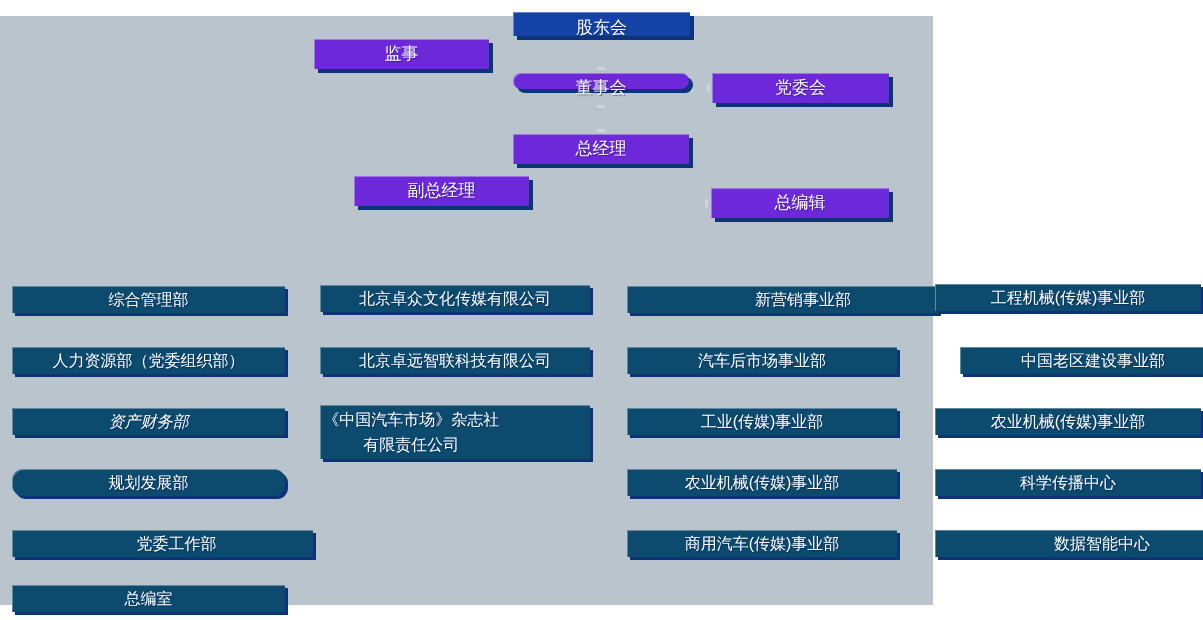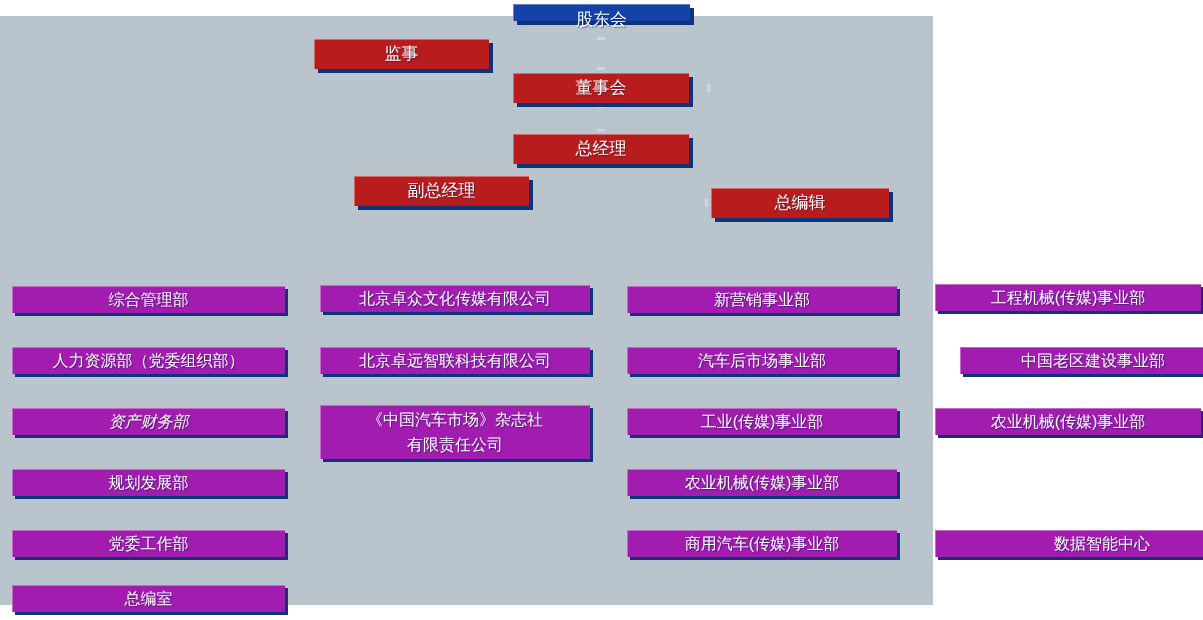--- a/index.html
+++ b/index.html
@@ -9,28 +9,28 @@
   .node{
     position:absolute;
     color:#ffffff;
     text-align:center;
     font-size:16px;
     text-shadow:1px 1px 1px rgba(8,25,80,.5);
     box-shadow:3px 3px 0 #0d3478, inset 1px 1px 0 rgba(255,255,255,.35);
     white-space:nowrap;
   }
   .exec{
-    background:#b91c1c;
+    background:#6d28d9;
     font-size:17px;
     box-shadow:4px 4px 0 #0d3478, inset 1px 1px 0 rgba(255,255,255,.35);
   }
   .dark{background:#1442a6;}
-  .dept{background:#a21caf;height:27px;line-height:27px;}
+  .dept{background:#0c4a6e;height:27px;line-height:27px;}
   .multiline{
-    display:flex;align-items:center;justify-content:center;
+    display:flex;align-items:center;
     line-height:25px;white-space:normal;
   }
   .wrap{display:inline-block;max-width:11.4em;}
   .stub{position:absolute;background:#ccd6dd;}
   .stub.h{width:8px;height:3px;}
   .stub.v{width:3px;height:8px;}
 </style>
 </head>
 <body>
 
@@ -40,49 +40,51 @@
   <div class="stub h" style="left:597px;top:37px;"></div>
   <div class="stub h" style="left:597px;top:67px;"></div>
   <div class="stub h" style="left:597px;top:105px;"></div>
   <div class="stub h" style="left:597px;top:129px;"></div>
   <div class="stub v" style="left:488px;top:49px;"></div>
   <div class="stub v" style="left:690px;top:84px;"></div>
   <div class="stub v" style="left:707px;top:84px;"></div>
   <div class="stub v" style="left:489px;top:187px;"></div>
   <div class="stub v" style="left:705px;top:199px;"></div>
 
-  <div class="node exec dark" style="left:513px;top:4px;width:177px;height:17px;line-height:31px;">股东会</div>
+  <div class="node exec dark" style="left:513px;top:12px;width:177px;height:24px;line-height:31px;">股东会</div>
 
   <div class="node exec" style="left:314px;top:39px;width:175px;height:30px;line-height:30px;">监事</div>
 
-  <div class="node exec" style="left:513px;top:73px;width:176px;height:30px;line-height:30px;">董事会</div>
+  <div class="node exec" style="left:513px;top:73px;width:176px;height:16px;line-height:30px;border-radius:10px;">董事会</div>
 
+  <div class="node exec" style="left:712px;top:73px;width:177px;height:30px;line-height:30px;">党委会</div>
 
   <div class="node exec" style="left:513px;top:134px;width:176px;height:30px;line-height:30px;">总经理</div>
 
   <div class="node exec" style="left:314px;top:176px;width:175px;height:30px;line-height:30px;margin-left:40px;">副总经理</div>
 
   <div class="node exec" style="left:711px;top:188px;width:178px;height:30px;line-height:30px;">总编辑</div>
 
   <div class="node dept" style="left:12px;top:286px;width:273px;">综合管理部</div>
   <div class="node dept" style="left:12px;top:347px;width:273px;">人力资源部（党委组织部）</div>
   <div class="node dept" style="left:12px;top:408px;width:273px;font-style:italic;">资产财务部</div>
-  <div class="node dept" style="left:12px;top:469px;width:273px;">规划发展部</div>
-  <div class="node dept" style="left:12px;top:530px;width:273px;">党委工作部</div>
+  <div class="node dept" style="left:12px;top:469px;width:273px;border-radius:11px;">规划发展部</div>
+  <div class="node dept" style="left:12px;top:530px;width:273px;padding-left:28px;">党委工作部</div>
   <div class="node dept" style="left:12px;top:585px;width:273px;">总编室</div>
 
   <div class="node dept" style="left:320px;top:285px;width:270px;">北京卓众文化传媒有限公司</div>
   <div class="node dept" style="left:320px;top:347px;width:270px;">北京卓远智联科技有限公司</div>
   <div class="node dept multiline" style="left:320px;top:405px;width:270px;height:54px;">
     <span class="wrap">《中国汽车市场》杂志社有限责任公司</span>
   </div>
 
-  <div class="node dept" style="left:627px;top:286px;width:270px;">新营销事业部</div>
+  <div class="node dept" style="left:627px;top:286px;width:270px;padding-left:41px;">新营销事业部</div>
   <div class="node dept" style="left:627px;top:347px;width:270px;">汽车后市场事业部</div>
   <div class="node dept" style="left:627px;top:408px;width:270px;">工业(传媒)事业部</div>
   <div class="node dept" style="left:627px;top:469px;width:270px;">农业机械(传媒)事业部</div>
   <div class="node dept" style="left:627px;top:530px;width:270px;">商用汽车(传媒)事业部</div>
 
   <div class="node dept" style="left:935px;top:284px;width:266px;">工程机械(传媒)事业部</div>
   <div class="node dept" style="left:960px;top:347px;width:266px;">中国老区建设事业部</div>
   <div class="node dept" style="left:935px;top:408px;width:266px;">农业机械(传媒)事业部</div>
+  <div class="node dept" style="left:935px;top:469px;width:266px;">科学传播中心</div>
   <div class="node dept" style="left:935px;top:530px;width:314px;padding-left:10px;">数据智能中心</div>
 </div>
 
 </body></html>

